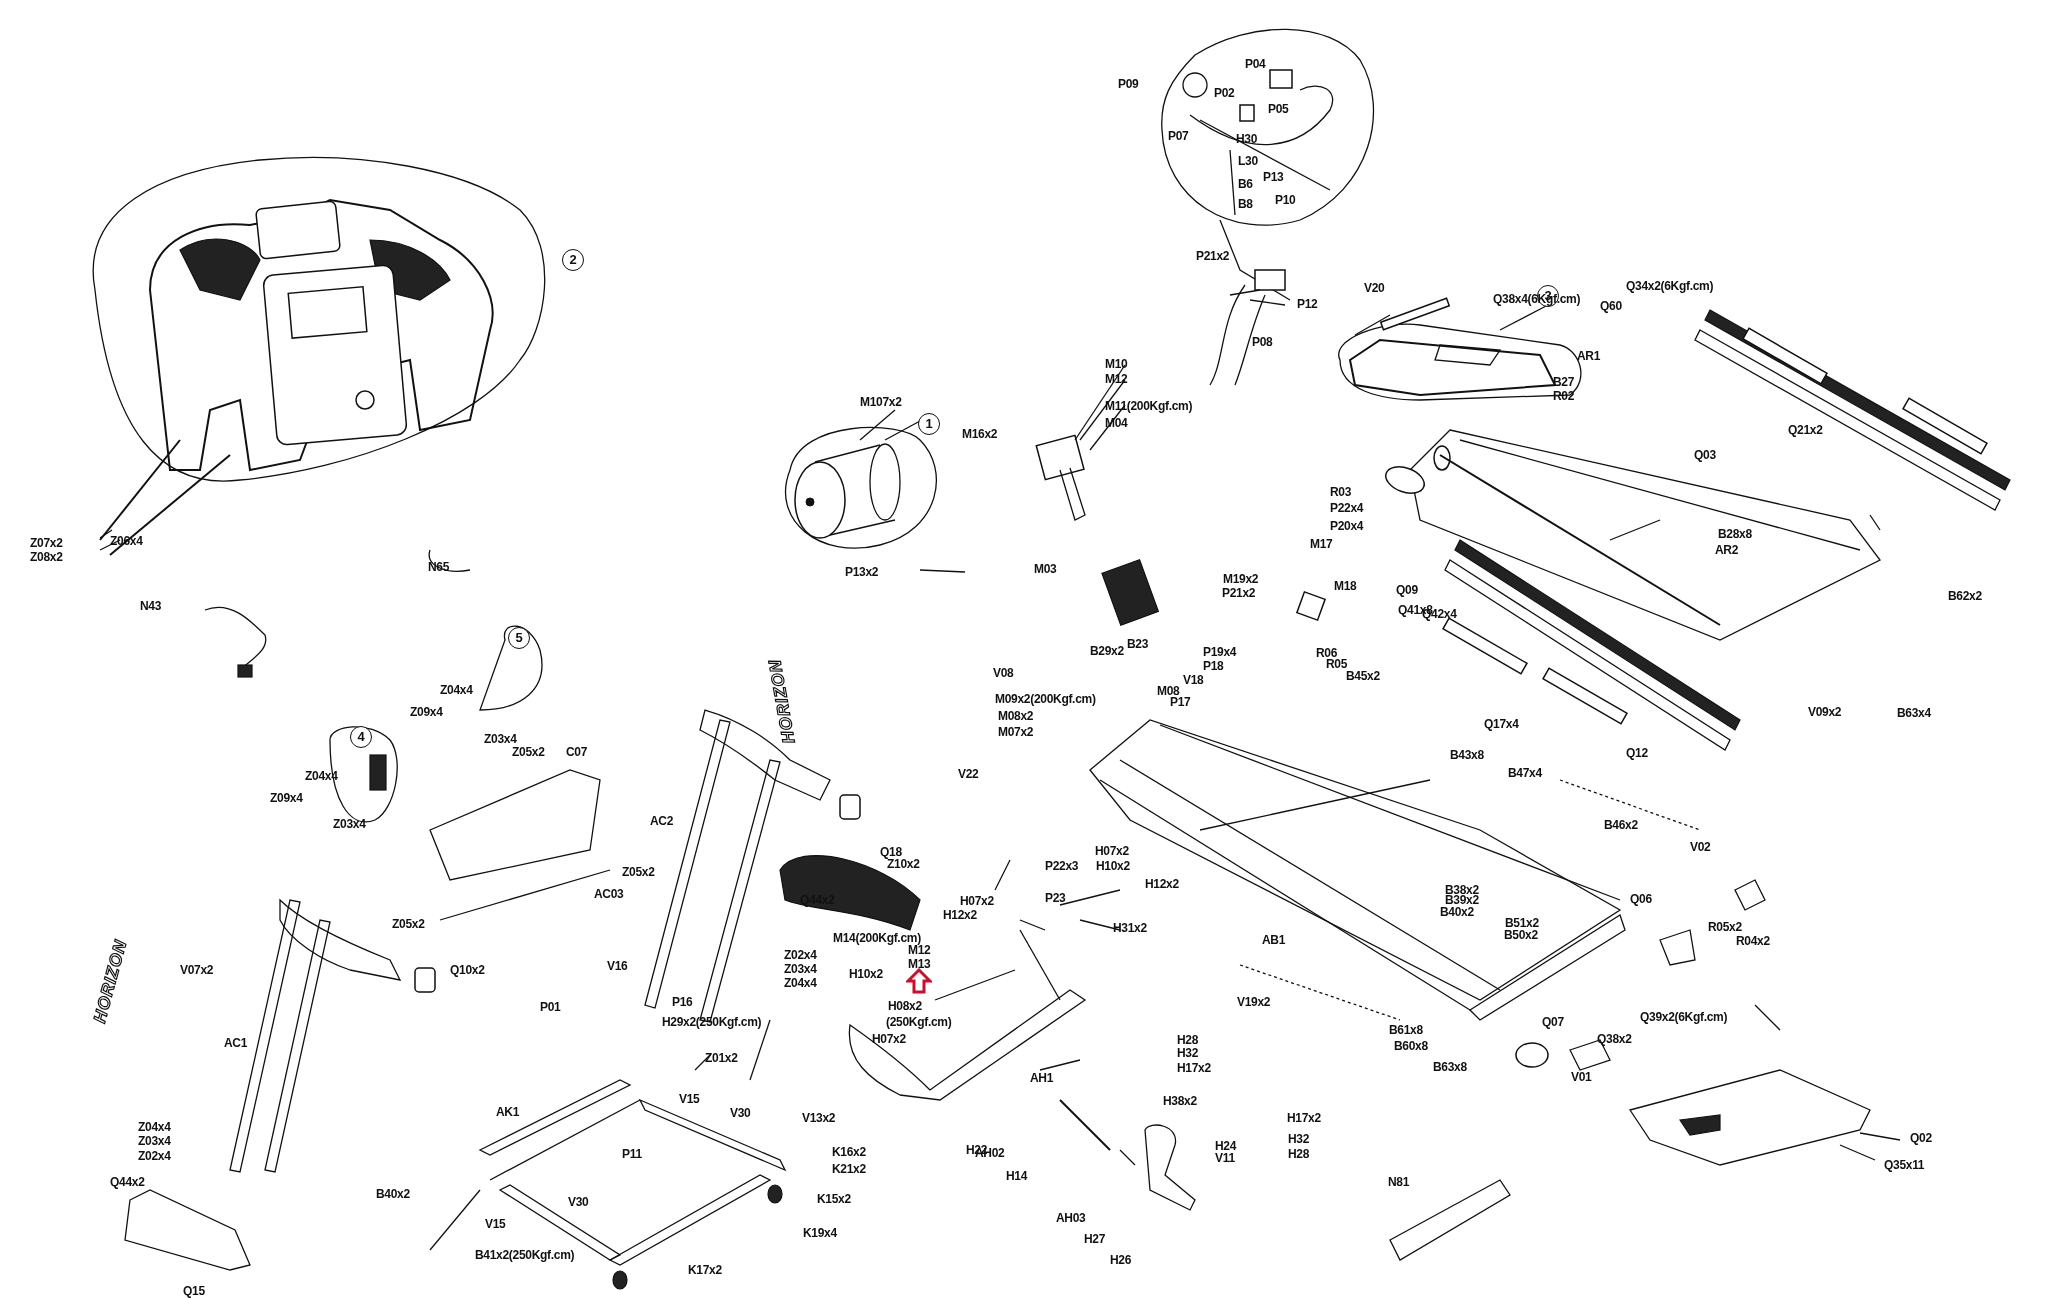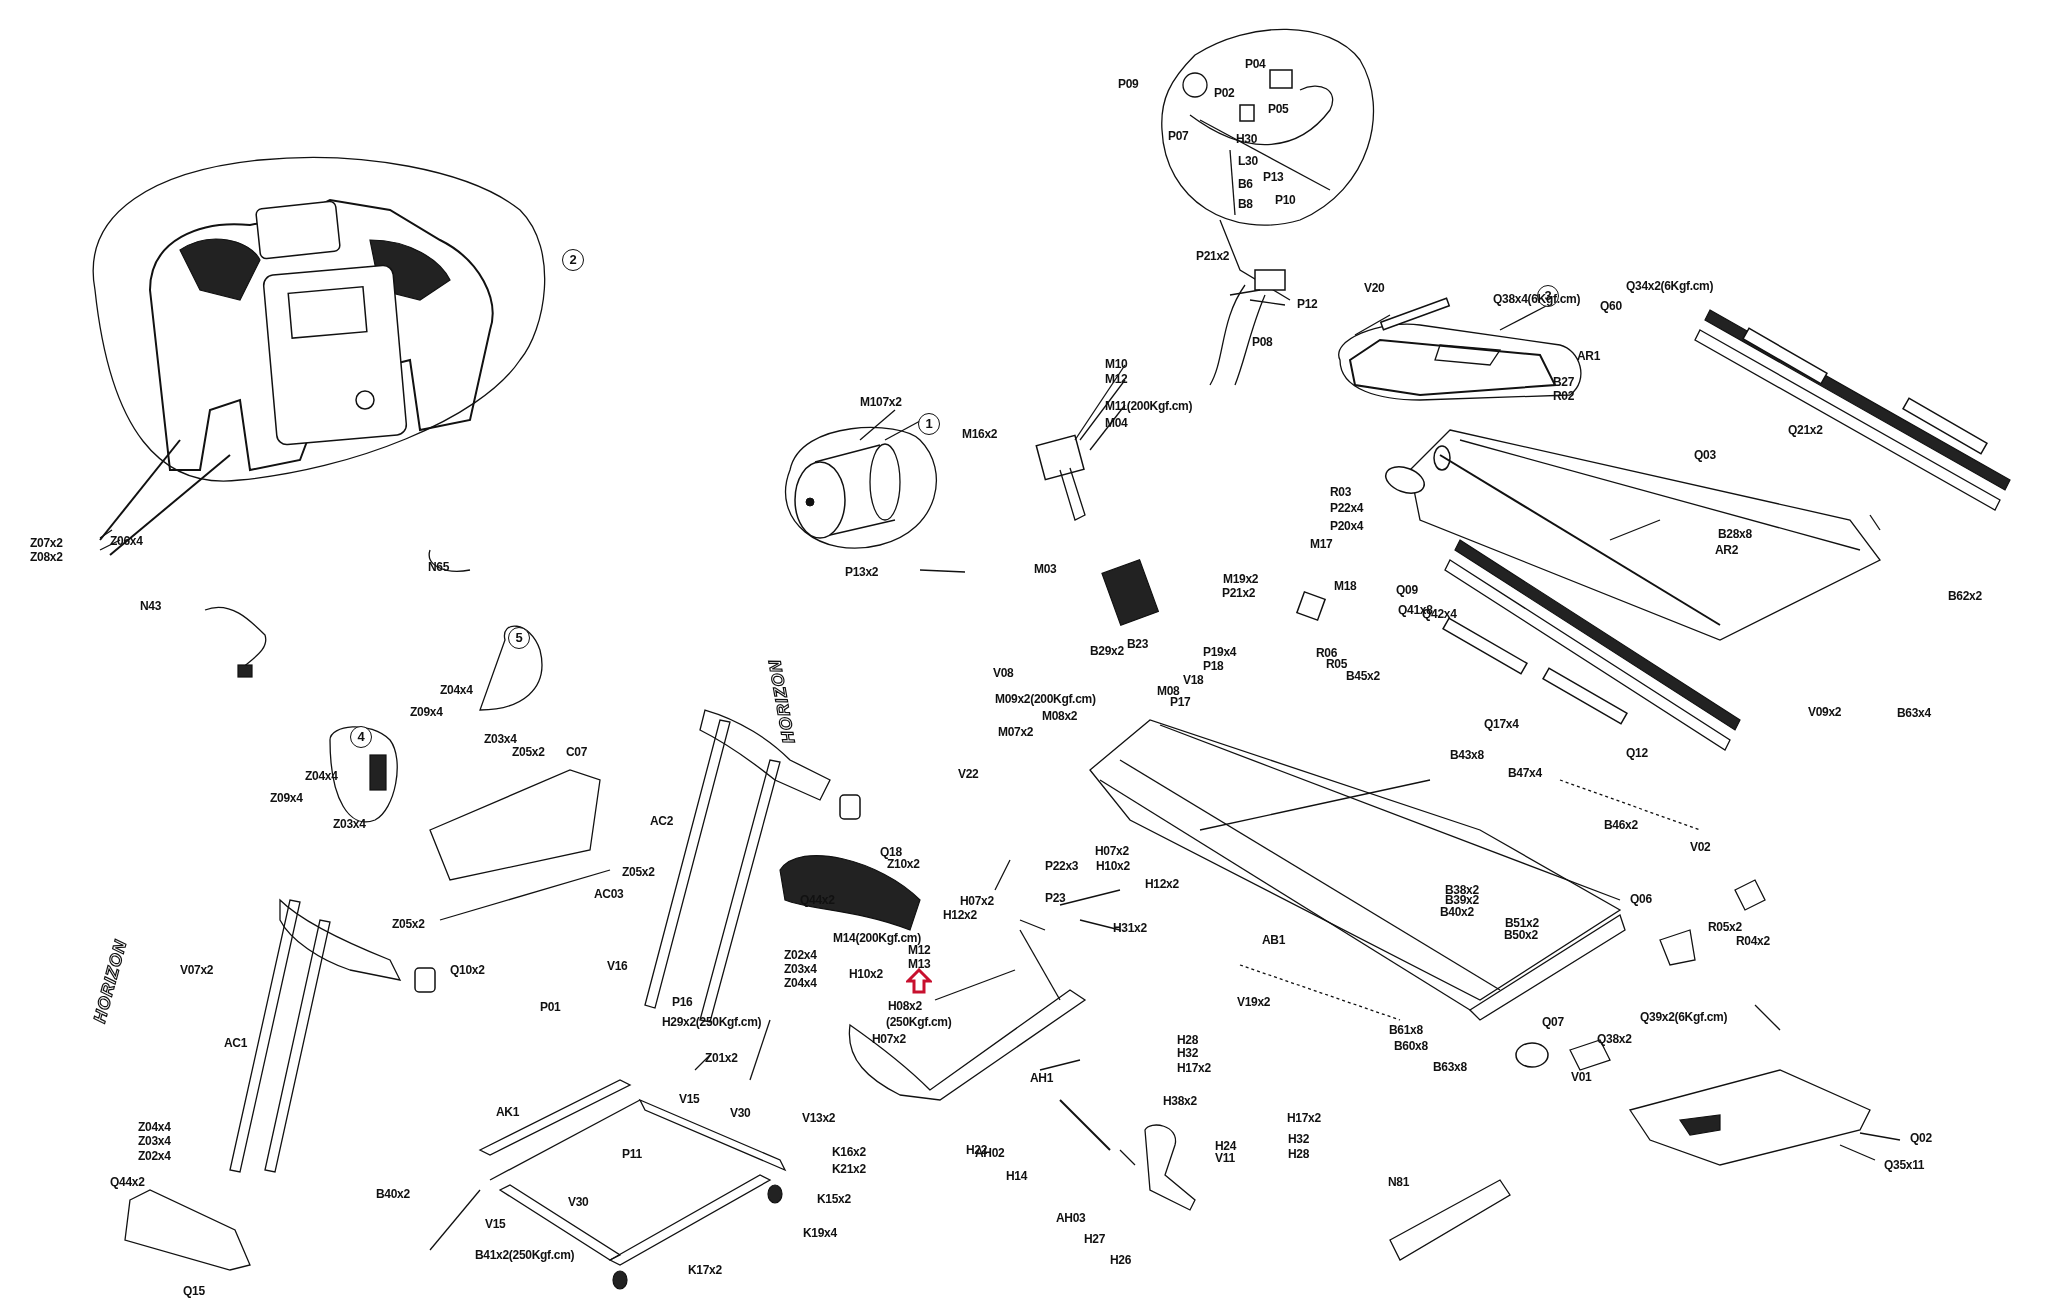--- a/index.html
+++ b/index.html
@@ -270,21 +270,21 @@
   <span class="lbl" style="left:1203px;top:646px;">P19x4</span>
   <span class="lbl" style="left:1203px;top:660px;">P18</span>
   <span class="lbl" style="left:1316px;top:647px;">R06</span>
   <span class="lbl" style="left:1326px;top:658px;">R05</span>
   <span class="lbl" style="left:1346px;top:670px;">B45x2</span>
   <span class="lbl" style="left:993px;top:667px;">V08</span>
   <span class="lbl" style="left:1113px;top:685px;padding-left:44px;">M08</span>
   <span class="lbl" style="left:1183px;top:674px;">V18</span>
   <span class="lbl" style="left:1170px;top:696px;">P17</span>
   <span class="lbl" style="left:995px;top:693px;">M09x2(200Kgf.cm)</span>
-  <span class="lbl" style="left:998px;top:710px;margin-left:44px;">M08x2</span>
+  <span class="lbl" style="left:998px;top:710px;">M08x2</span>
   <span class="lbl" style="left:998px;top:726px;">M07x2</span>
   <span class="lbl" style="left:958px;top:768px;">V22</span>
   <span class="lbl" style="left:1484px;top:718px;">Q17x4</span>
   <span class="lbl" style="left:1626px;top:747px;">Q12</span>
   <span class="lbl" style="left:1808px;top:706px;">V09x2</span>
   <span class="lbl" style="left:1897px;top:707px;">B63x4</span>
   <span class="lbl" style="left:1450px;top:749px;">B43x8</span>
   <span class="lbl" style="left:1508px;top:767px;">B47x4</span>
   <span class="lbl" style="left:1604px;top:819px;">B46x2</span>
   <span class="lbl" style="left:440px;top:684px;">Z04x4</span>

